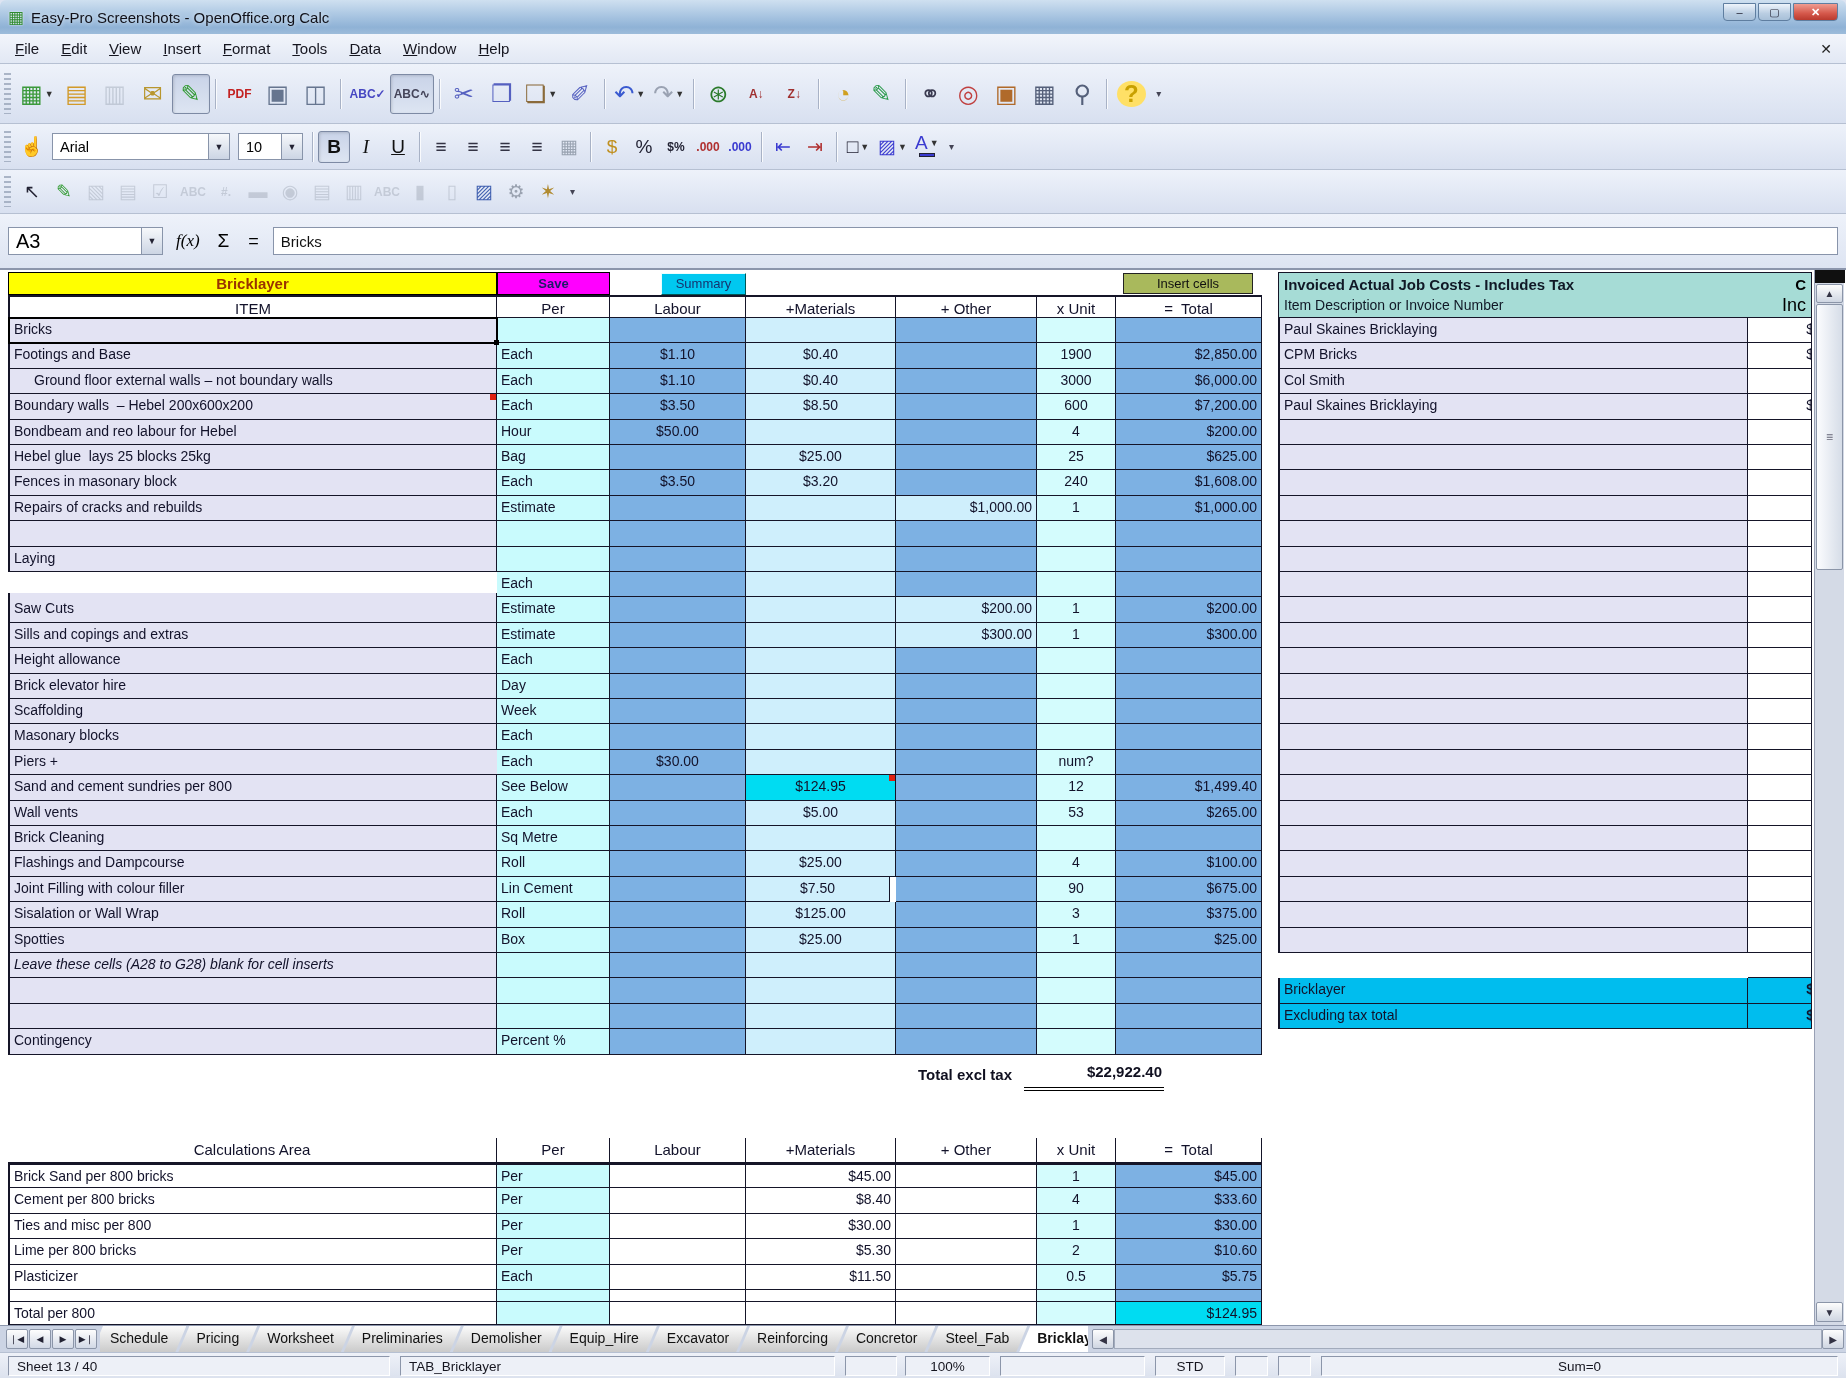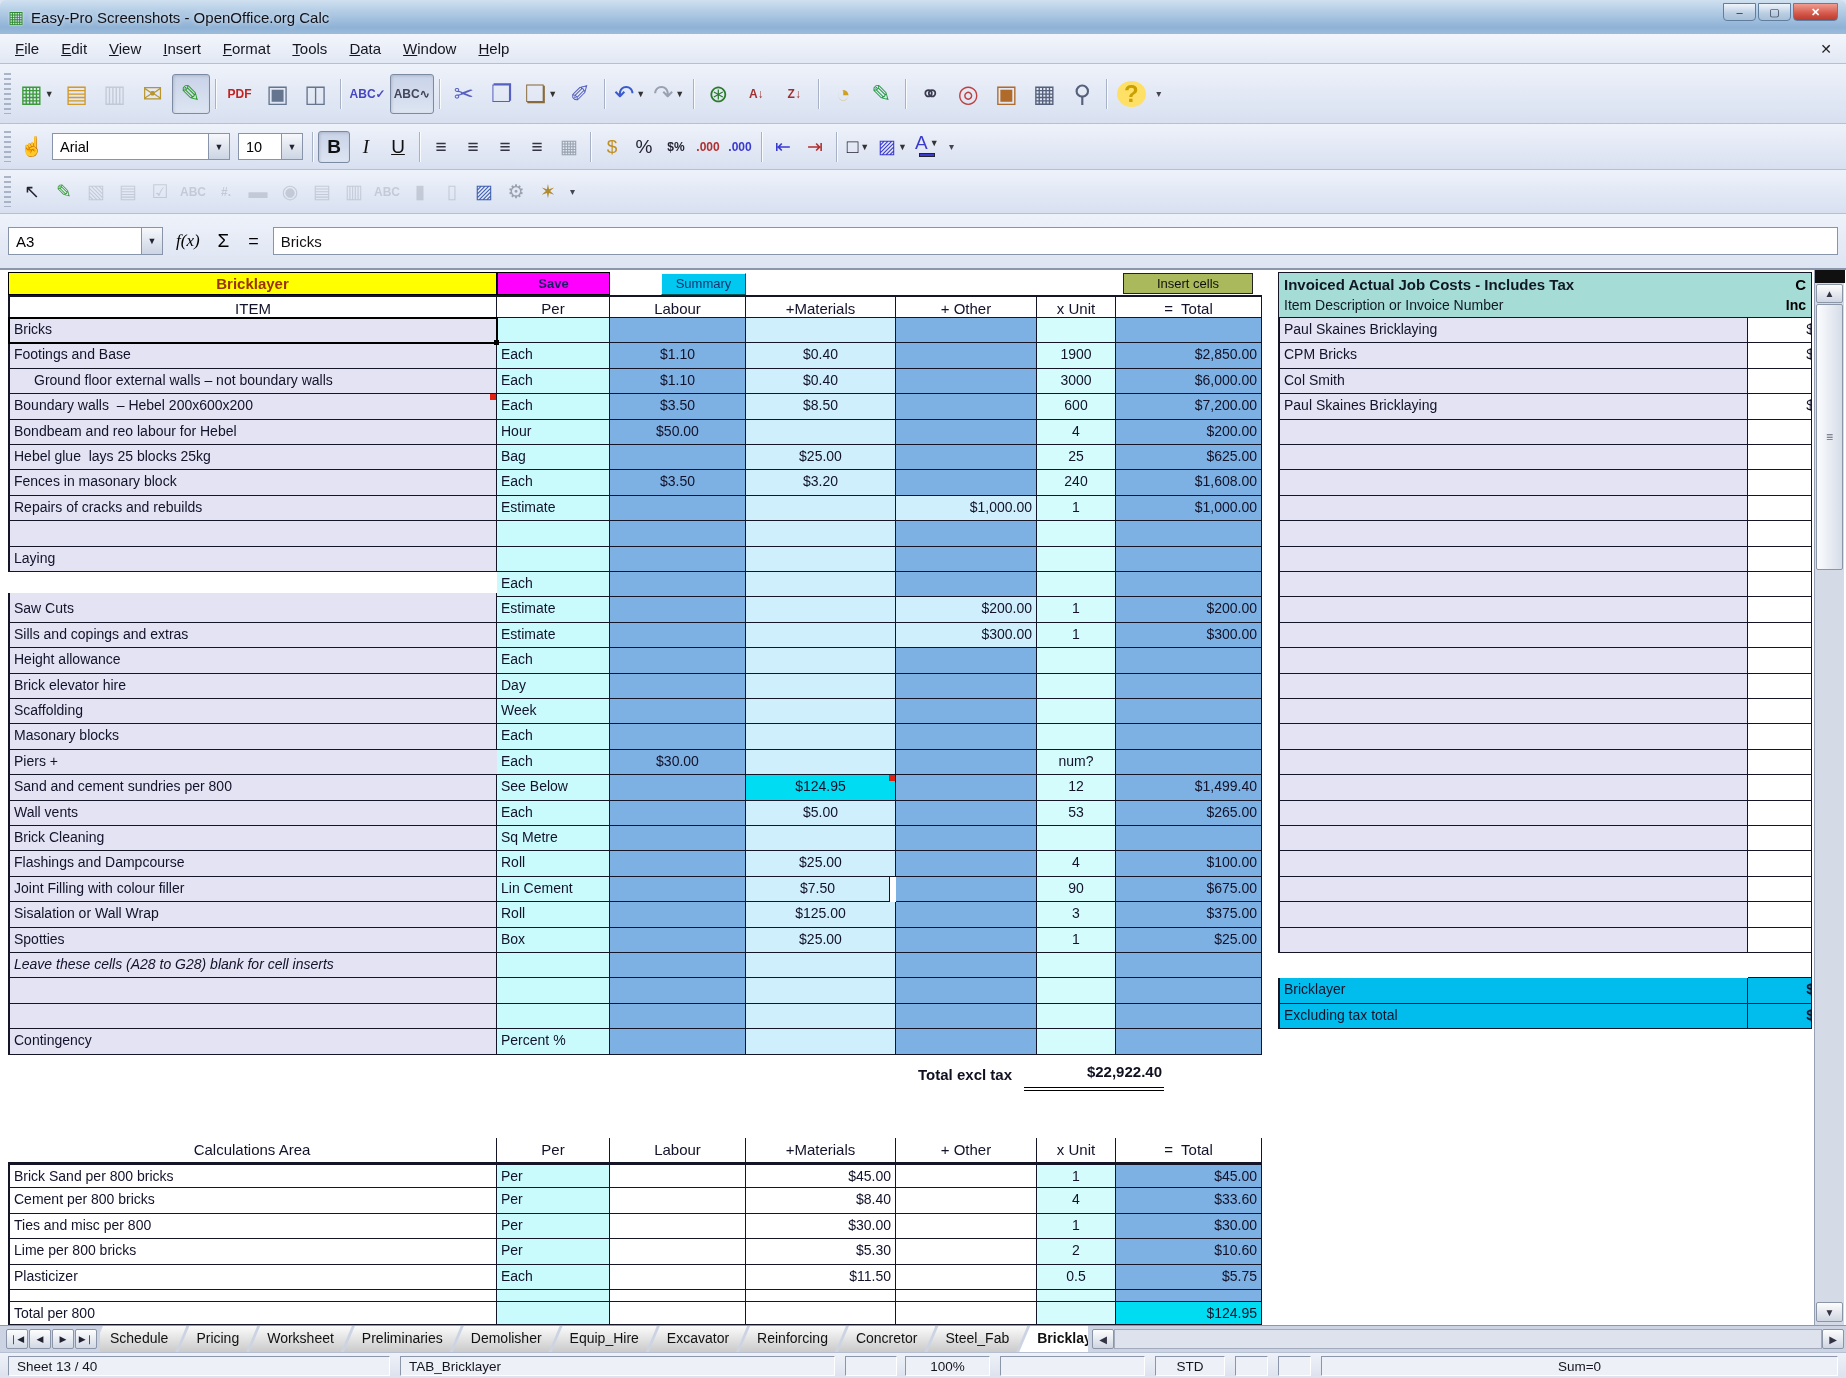--- a/index.html
+++ b/index.html
@@ -53,21 +53,21 @@
     display:flex; align-items:center; justify-content:center; font-size:9px; color:#223; }
   .fontc .cval { width:155px; }
   .sizec .cval { width:42px; }
   .fc-bar { position:absolute; left:7px; right:7px; bottom:5px; height:4px; background:#3a3ad0; border:1px solid #223; }
 
   
   .fbar { position:absolute; top:214px; left:0; width:100%; height:56px;
     background:linear-gradient(#eef2fa,#dde4f2); display:flex; align-items:center; padding:0 8px; gap:8px;
     border-bottom:2px solid #8c96ac; }
   .namebox { width:155px; height:28px; background:#fff; border:1px solid #8894aa; display:flex; align-items:stretch; }
-  .namebox .cval { flex:1; font-size:15px; }
+  .namebox .cval { flex:1; font-size:20px; }
   .fx { font-size:17px; font-style:italic; font-family:"Liberation Serif",serif; padding:0 5px; }
   .sigma { font-size:19px; padding:0 5px; }
   .eq { font-size:18px; padding:0 6px; }
   .finput { flex:1; height:28px; background:#fff; border:1px solid #8894aa; font-size:15px;
     display:flex; align-items:center; padding:0 7px; color:#111; }
 
   
   #sheet { position:absolute; top:270px; left:0; width:1846px; height:1055px; background:#fff; overflow:hidden; }
   .g { position:absolute; font-size:14px; color:#12122a; padding:2px 4px; white-space:pre; overflow:hidden;
     border-right:1px solid #151528; border-bottom:1px solid #151528; line-height:19px; }
@@ -84,21 +84,21 @@
     border-top:1px solid #e8ffff; border-left:1px solid #e8ffff; border-right:1px solid #055; border-bottom:1px solid #055;
     text-align:center; font-size:13px; color:#15336e; line-height:20px; }
   .btn-insert { position:absolute; left:1123px; top:3px; width:130px; height:21px; background:#a9b95c;
     border:1px solid #222; text-align:center; font-size:13px; color:#101010; line-height:19px; }
   .inv-header { position:absolute; left:1278px; top:2px; width:534px; height:46px; background:#a6dcd6;
     border:1px solid #151528; padding:1px 5px; overflow:hidden; }
   .inv-h-row { display:flex; justify-content:space-between; line-height:21px; white-space:pre; }
   .inv-title { font-weight:bold; font-size:15px; color:#101826; }
   .inv-frag1 { font-weight:bold; font-size:15px; }
   .inv-sub { font-size:14px; color:#101826; }
-  .inv-frag2 { font-weight:bold; font-size:14px; }
+  .inv-frag2 { font-weight:normal; font-size:18px; }
   .total-label { position:absolute; left:746px; top:796px; width:266px; height:24px; text-align:right;
     font-weight:bold; font-size:15px; color:#101020; }
   .total-value { position:absolute; left:1024px; top:793px; width:140px; height:28px; text-align:right;
     font-weight:bold; font-size:15px; color:#101020; border-bottom:4px double #000; padding-right:2px; }
   .sel { position:absolute; border:2px solid #000; pointer-events:none; }
   .sel-handle { position:absolute; width:5px; height:5px; background:#000; right:-3px; bottom:-3px; }
   .note { position:absolute; width:6px; height:6px; background:#e02010; }
   
   .vsb { position:absolute; left:1814px; top:0; width:30px; height:1055px; background:#d4dae6; border-left:1px solid #98a0b4; }
   .sb-btn { position:absolute; left:1px; width:27px; background:linear-gradient(#fdfdfd,#cfd6e2); border:1px solid #8b95a8;

